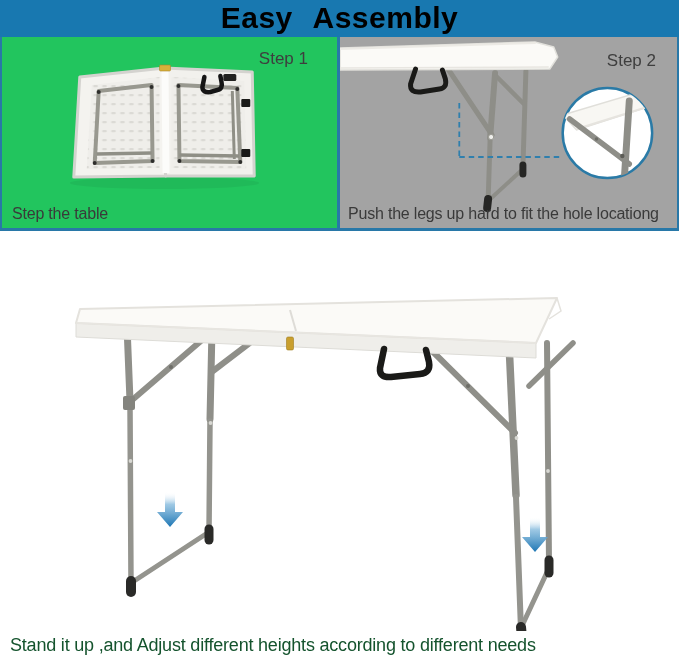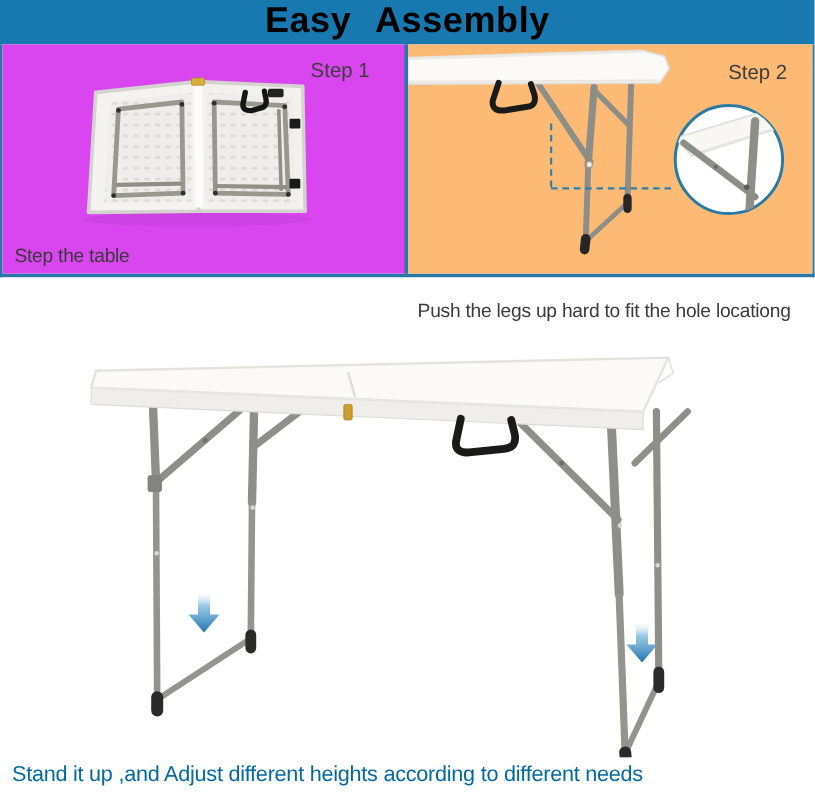--- a/index.html
+++ b/index.html
@@ -14,37 +14,37 @@
   .header-title{
     color:#000000;font-size:30px;font-weight:bold;letter-spacing:0.5px;word-spacing:12px;
     line-height:1;padding-bottom:2px;
   }
   .panels{
     position:absolute;left:0;top:37px;width:679px;height:194px;box-sizing:border-box;
     border-left:2px solid #2878a8;border-right:2px solid #2878a8;border-bottom:3px solid #2878a8;
     display:flex;
   }
   .panel{position:relative;height:100%;box-sizing:border-box;}
-  .panel-left{width:338px;border-right:3px solid #2878a8;background:#d946ef;}
-  .panel-right{flex:1;background:#fdba74;}
+  .panel-left{width:338px;border-right:3px solid #2878a8;background:#22c55e;}
+  .panel-right{flex:1;background:#a3a3a3;}
   .panel svg{position:absolute;left:0;top:0;width:100%;height:100%;}
   .step-label{
     position:absolute;color:#3e3e3e;font-size:17px;line-height:1;white-space:nowrap;
   }
   .step1-label{top:13px;right:29px;}
   .step2-label{top:15px;right:21px;}
   .caption{
     position:absolute;color:#3a3a3a;font-size:16px;line-height:1.2;white-space:nowrap;
     letter-spacing:-0.2px;
   }
   .caption-step1{left:10px;top:167px;}
-  .caption-step2{left:8px;top:167px;margin-top:46px;}
+  .caption-step2{left:8px;top:167px;}
   .main-illustration{position:absolute;left:0;top:231px;width:679px;height:400px;}
   .footer-caption{
-    position:absolute;left:10px;top:635px;color:#0369a1;font-size:18px;line-height:1.2;
+    position:absolute;left:10px;top:635px;color:#14532d;font-size:18px;line-height:1.2;
     letter-spacing:-0.2px;white-space:nowrap;
   }
 </style>
 </head>
 <body>
 
 <div class="page">
 
   <div class="header">
     <span class="header-title">Easy Assembly</span>

